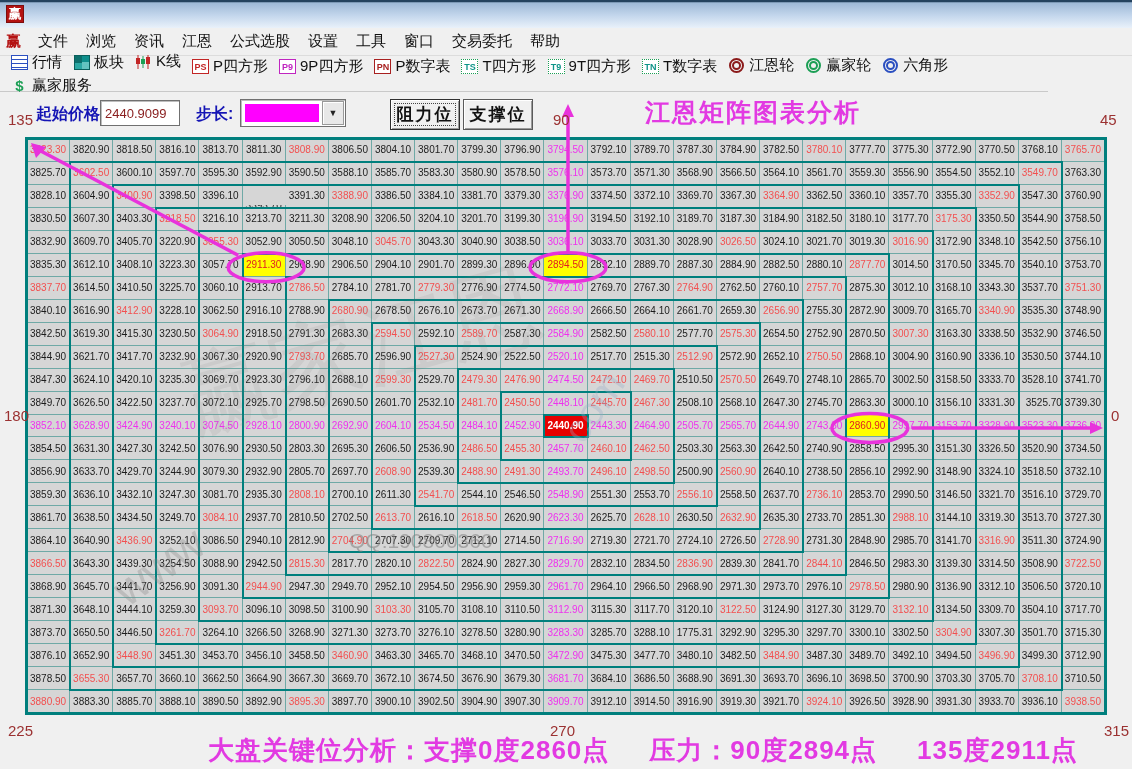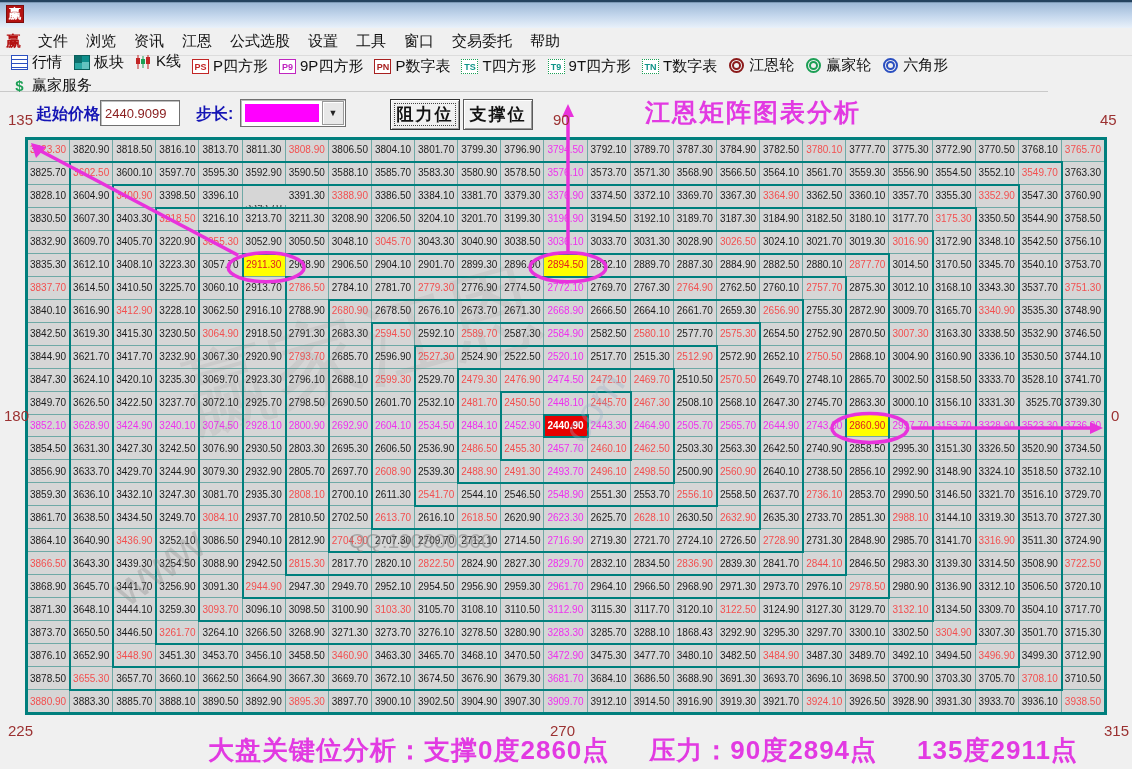--- a/index.html
+++ b/index.html
@@ -704,21 +704,21 @@
       <div class="cell" style="color: rgb(28, 28, 28);">3266.50</div>
       <div class="cell" style="color: rgb(28, 28, 28);">3268.90</div>
       <div class="cell" style="color: rgb(28, 28, 28);">3271.30</div>
       <div class="cell" style="color: rgb(28, 28, 28);">3273.70</div>
       <div class="cell" style="color: rgb(28, 28, 28);">3276.10</div>
       <div class="cell" style="color: rgb(28, 28, 28);">3278.50</div>
       <div class="cell" style="color: rgb(28, 28, 28);">3280.90</div>
       <div class="cell" style="color: rgb(238, 50, 238);">3283.30</div>
       <div class="cell" style="color: rgb(28, 28, 28);">3285.70</div>
       <div class="cell" style="color: rgb(28, 28, 28);">3288.10</div>
-      <div class="cell" style="color: rgb(28, 28, 28);">1868.43</div>
+      <div class="cell" style="color: rgb(28, 28, 28);">1775.31</div>
       <div class="cell" style="color: rgb(28, 28, 28);">3292.90</div>
       <div class="cell" style="color: rgb(28, 28, 28);">3295.30</div>
       <div class="cell" style="color: rgb(28, 28, 28);">3297.70</div>
       <div class="cell" style="color: rgb(28, 28, 28);">3300.10</div>
       <div class="cell" style="color: rgb(28, 28, 28);">3302.50</div>
       <div class="cell" style="color: rgb(242, 80, 80);">3304.90</div>
       <div class="cell" style="color: rgb(28, 28, 28);">3307.30</div>
       <div class="cell" style="color: rgb(28, 28, 28);">3501.70</div>
       <div class="cell" style="color: rgb(28, 28, 28);">3715.30</div>
       <div class="cell" style="color: rgb(28, 28, 28);">3876.10</div>

